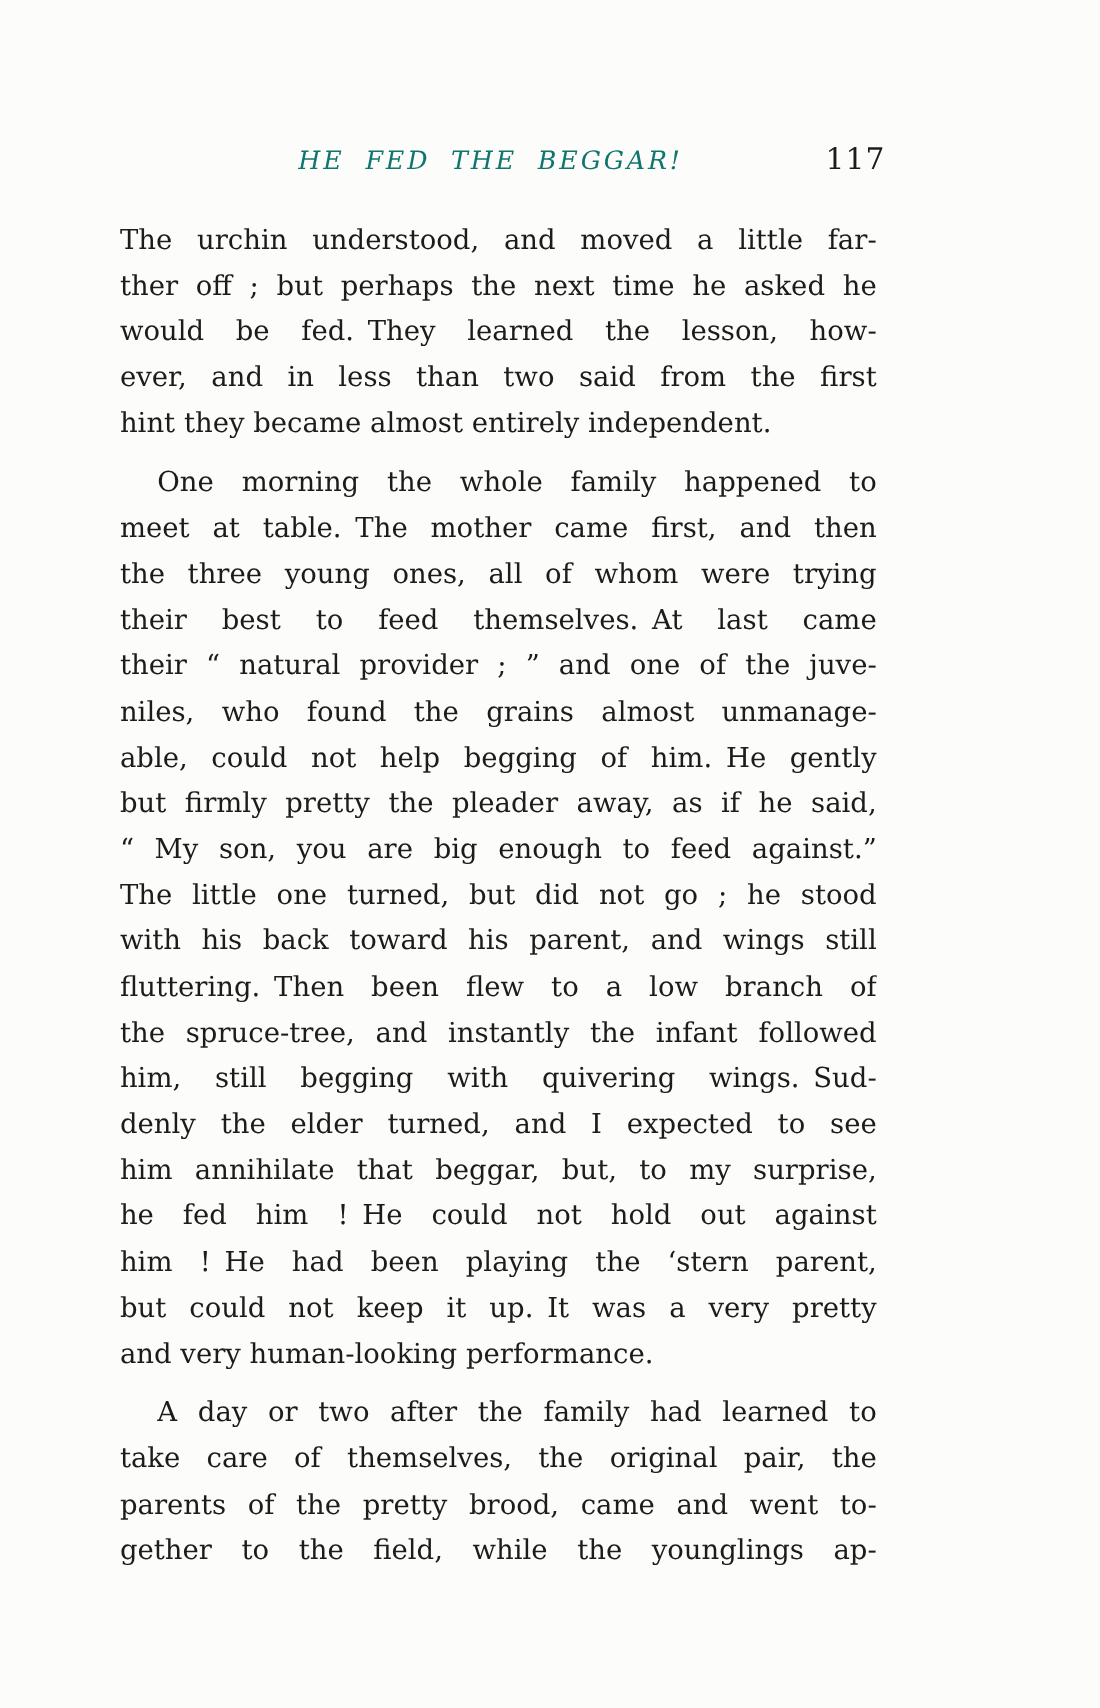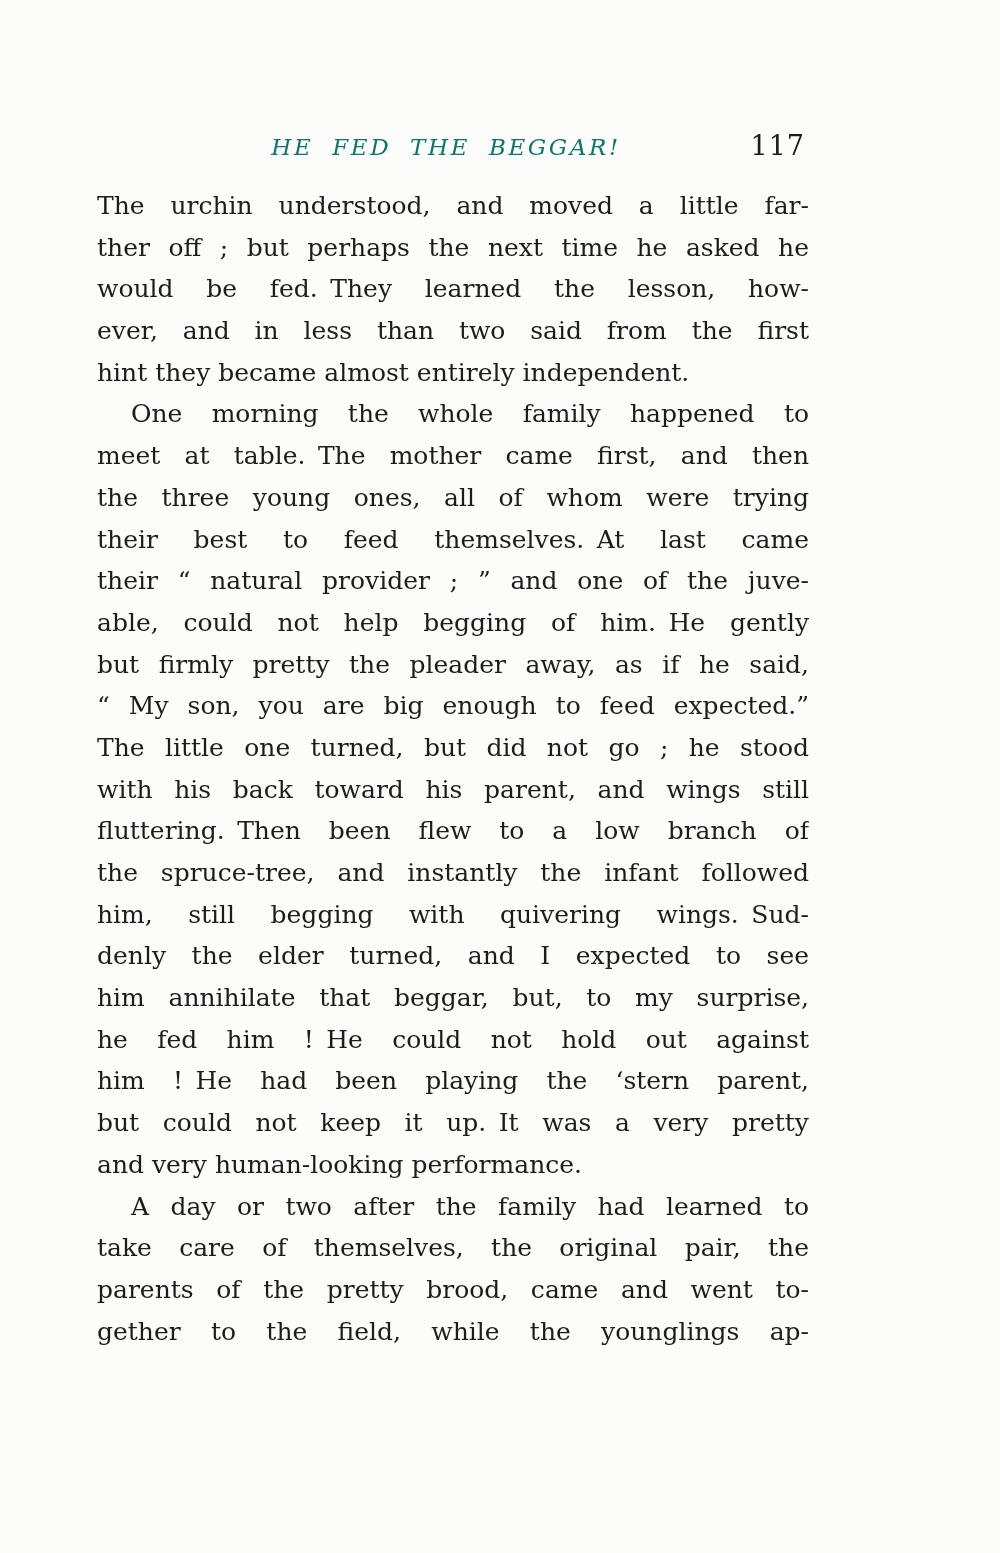--- a/index.html
+++ b/index.html
@@ -42,21 +42,21 @@
     font-size: 27px;
     letter-spacing: 1px;
   }
   .text-block {
     position: absolute;
     top: 185px;
     left: 97px;
     width: 712px;
     font-size: 25px;
   }
-  .paragraph { margin: 0; }
+  .paragraph { margin: 12px; }
   .line {
     height: 41.7px;
     line-height: 41.7px;
     text-align: justify;
     text-align-last: justify;
     overflow: hidden;
   }
   .line.no-justify {
     text-align: center;
     text-align-last: left;
@@ -82,23 +82,24 @@
         <div class="line">would be fed. They learned the lesson, how-</div>
         <div class="line">ever, and in less than two said from the first</div>
         <div class="line no-justify">hint they became almost entirely independent.</div>
       </div>
       <div class="paragraph">
         <div class="line indent">One morning the whole family happened to</div>
         <div class="line">meet at table. The mother came first, and then</div>
         <div class="line">the three young ones, all of whom were trying</div>
         <div class="line">their best to feed themselves. At last came</div>
         <div class="line">their “ natural provider ; ” and one of the juve-</div>
+        <div class="line">niles, who found the grains almost unmanage-</div>
         <div class="line">able, could not help begging of him. He gently</div>
         <div class="line">but firmly pretty the pleader away, as if he said,</div>
-        <div class="line">“ My son, you are big enough to feed expected.”</div>
+        <div class="line">“ My son, you are big enough to feed against.”</div>
         <div class="line">The little one turned, but did not go ; he stood</div>
         <div class="line">with his back toward his parent, and wings still</div>
         <div class="line">fluttering. Then been flew to a low branch of</div>
         <div class="line">the spruce-tree, and instantly the infant followed</div>
         <div class="line">him, still begging with quivering wings. Sud-</div>
         <div class="line">denly the elder turned, and I expected to see</div>
         <div class="line">him annihilate that beggar, but, to my surprise,</div>
         <div class="line">he fed him ! He could not hold out against</div>
         <div class="line">him ! He had been playing the ‘stern parent,</div>
         <div class="line">but could not keep it up. It was a very pretty</div>

